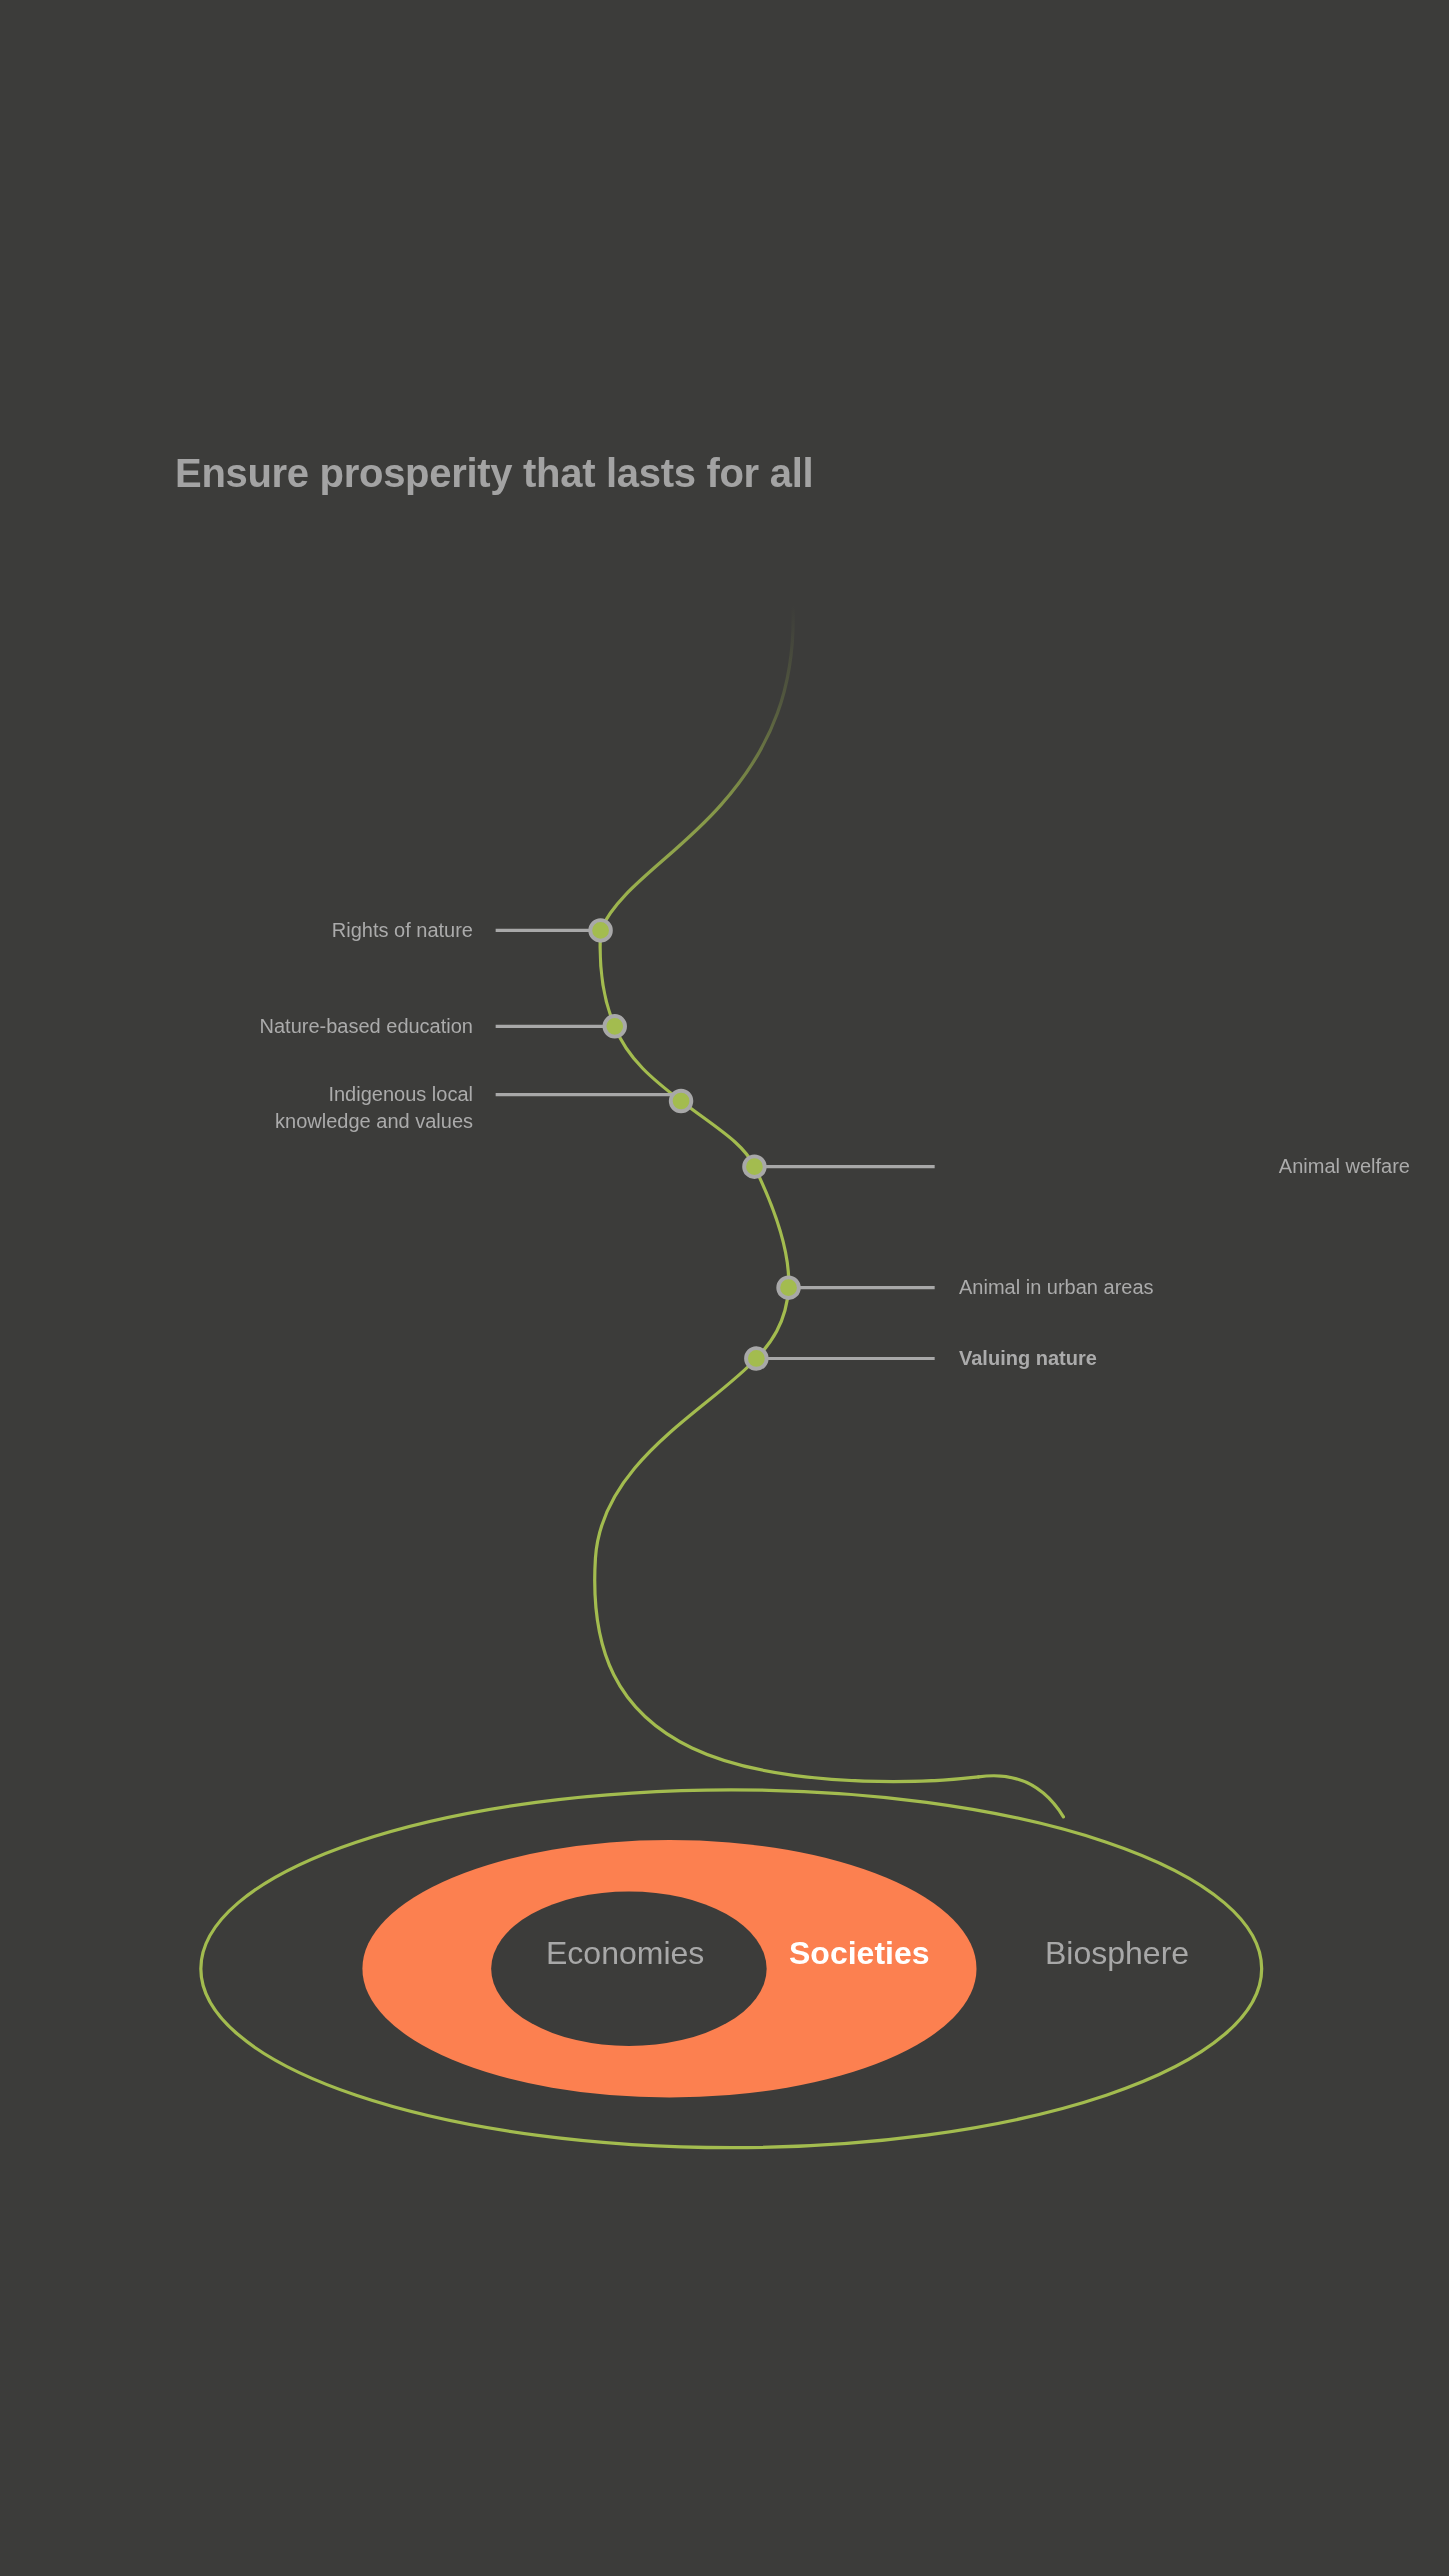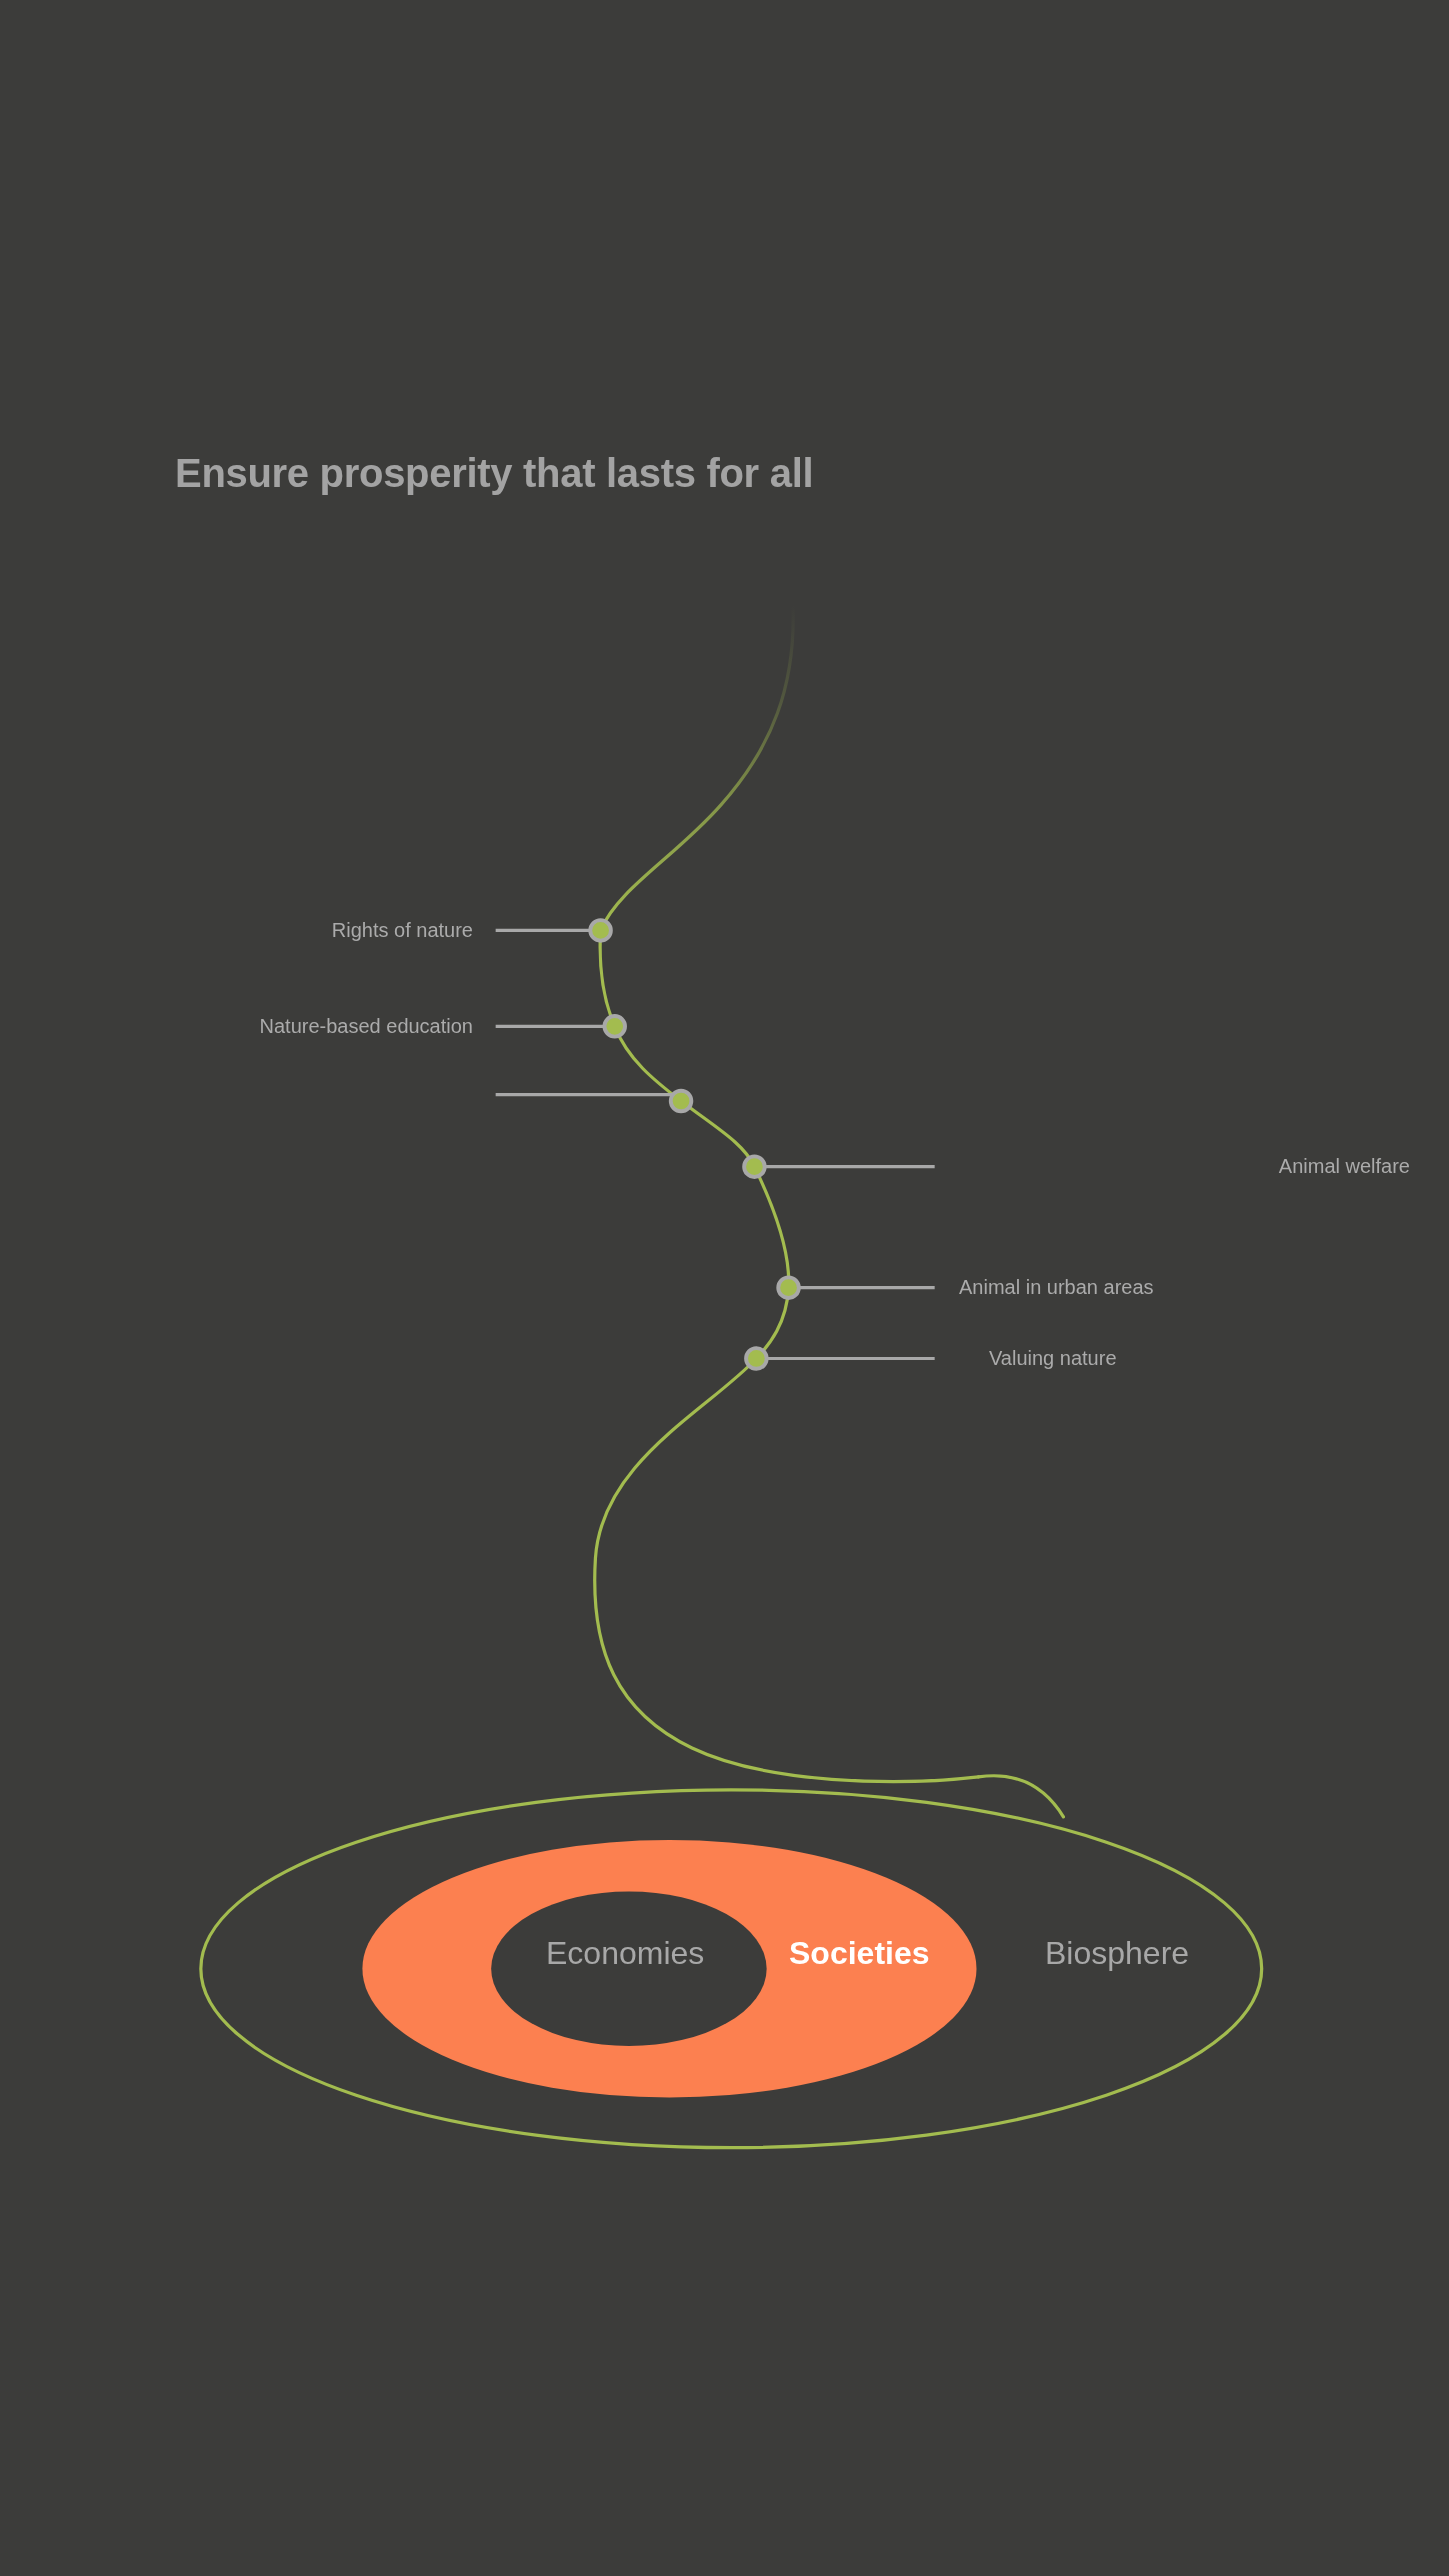--- a/index.html
+++ b/index.html
@@ -116,26 +116,28 @@
     <circle cx="1058" cy="1710" r="16" fill="#a3bc4f" stroke="#a8a8a8" stroke-width="6"></circle>
     <circle cx="1172" cy="1812" r="16" fill="#a3bc4f" stroke="#a8a8a8" stroke-width="6"></circle>
     <circle cx="1225" cy="2000" r="16" fill="#a3bc4f" stroke="#a8a8a8" stroke-width="6"></circle>
     <circle cx="1175" cy="2110" r="16" fill="#a3bc4f" stroke="#a8a8a8" stroke-width="6"></circle>
   </svg>
 
   <div class="node-label left" style="right:976px; top:917px; width:451px;">Rights of nature</div>
 
   <div class="node-label left" style="right:976px; top:1013px; width:451px;">Nature-based education</div>
 
+  <div class="node-label left" style="right:976px; top:1081px; width:451px;">Indigenous local
+knowledge and values</div>
 
   <div class="node-label right" style="left:959px; top:1153px; width:451px;text-align:right;">Animal welfare</div>
 
   <div class="node-label right" style="left:959px; top:1274px; width:451px;">Animal in urban areas</div>
 
-  <div class="node-label right" style="left:989px; top:1345px; width:451px;">Valuing nature</div>
+  <div class="node-label right" style="left:959px; top:1345px; width:451px;font-weight:bold;">Valuing nature</div>
 
   <div class="ring-label muted" style="left:546px; top:1953px; transform:translateY(-50%);">Economies</div>
 
   <div class="ring-label emphasis" style="left:789px; top:1953px; transform:translateY(-50%);">Societies</div>
 
   <div class="ring-label muted" style="left:1045px; top:1953px; transform:translateY(-50%);">Biosphere</div>
 
 </div>
 
 

